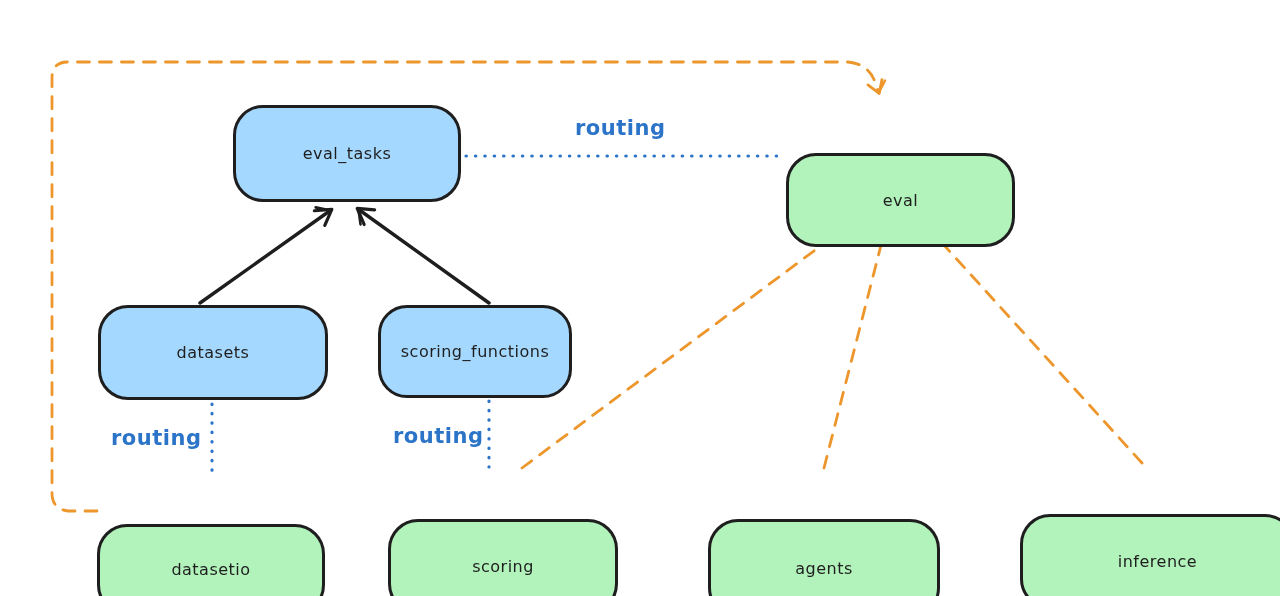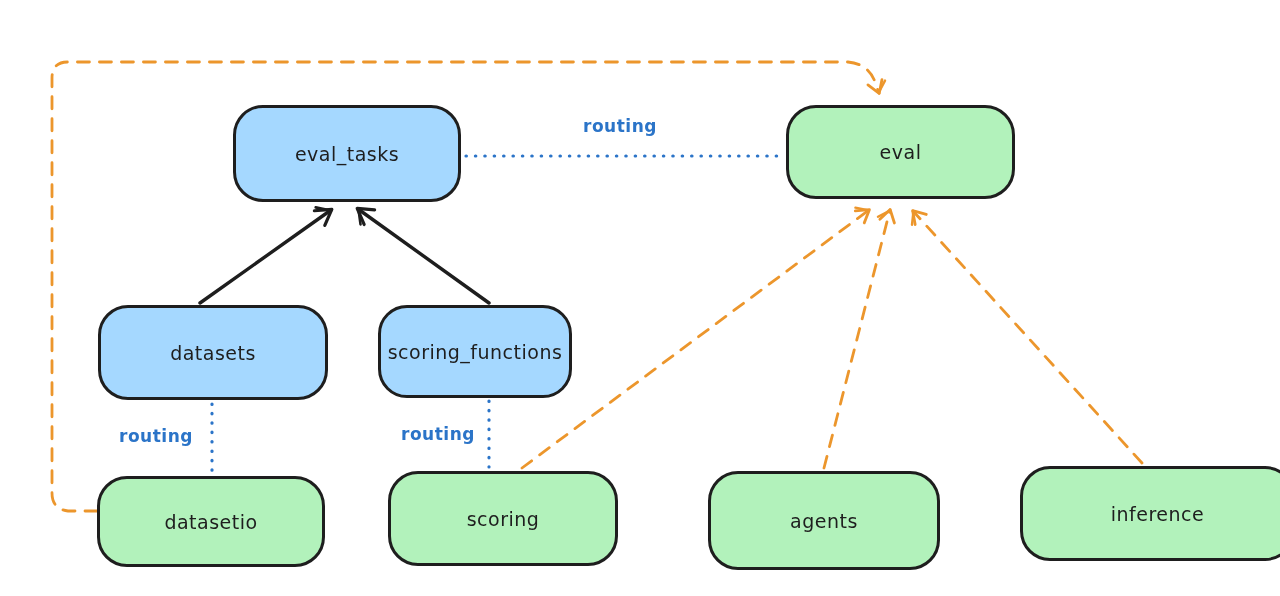--- a/index.html
+++ b/index.html
@@ -22,39 +22,39 @@
     height: 596px;
   }
   .node {
     position: absolute;
     box-sizing: border-box;
     border: 3px solid #1e1e1e;
     border-radius: 30px;
     display: flex;
     align-items: center;
     justify-content: center;
-    font-size: 19px;
+    font-size: 16px;
     color: #1e1e1e;
     letter-spacing: 0.5px;
   }
   .node.blue  { background: #a5d8ff; }
-  .node.green { background: #b2f2bb; }
+  .node.green { background: #b2f2bb; margin-top: 48px; }
   .node-eval-tasks        { left: 233px; top: 105px; width: 228px; height: 97px; }
   .node-eval              { left: 786px; top: 105px; width: 229px; height: 94px; }
   .node-datasets          { left:  98px; top: 305px; width: 230px; height: 95px; text-align: center; }
   .node-scoring-functions { left: 378px; top: 305px; width: 194px; height: 93px; border-radius: 29px; }
   .node-datasetio         { left:  97px; top: 476px; width: 228px; height: 91px; }
   .node-scoring           { left: 388px; top: 471px; width: 230px; height: 95px; }
   .node-agents            { left: 708px; top: 471px; width: 232px; height: 99px; }
   .node-inference         { left: 1020px; top: 466px; width: 275px; height: 95px; }
   .routing-label {
     position: absolute;
     width: 90px;
     text-align: center;
-    font-size: 17px;
+    font-size: 21px;
     font-weight: bold;
     color: #2b74c8;
     letter-spacing: 0.5px;
   }
   .routing-top      { left: 575px; top: 116px; }
   .routing-datasets { left: 111px; top: 426px; }
   .routing-scoring  { left: 393px; top: 424px; }
 </style>
 </head>
 <body>

